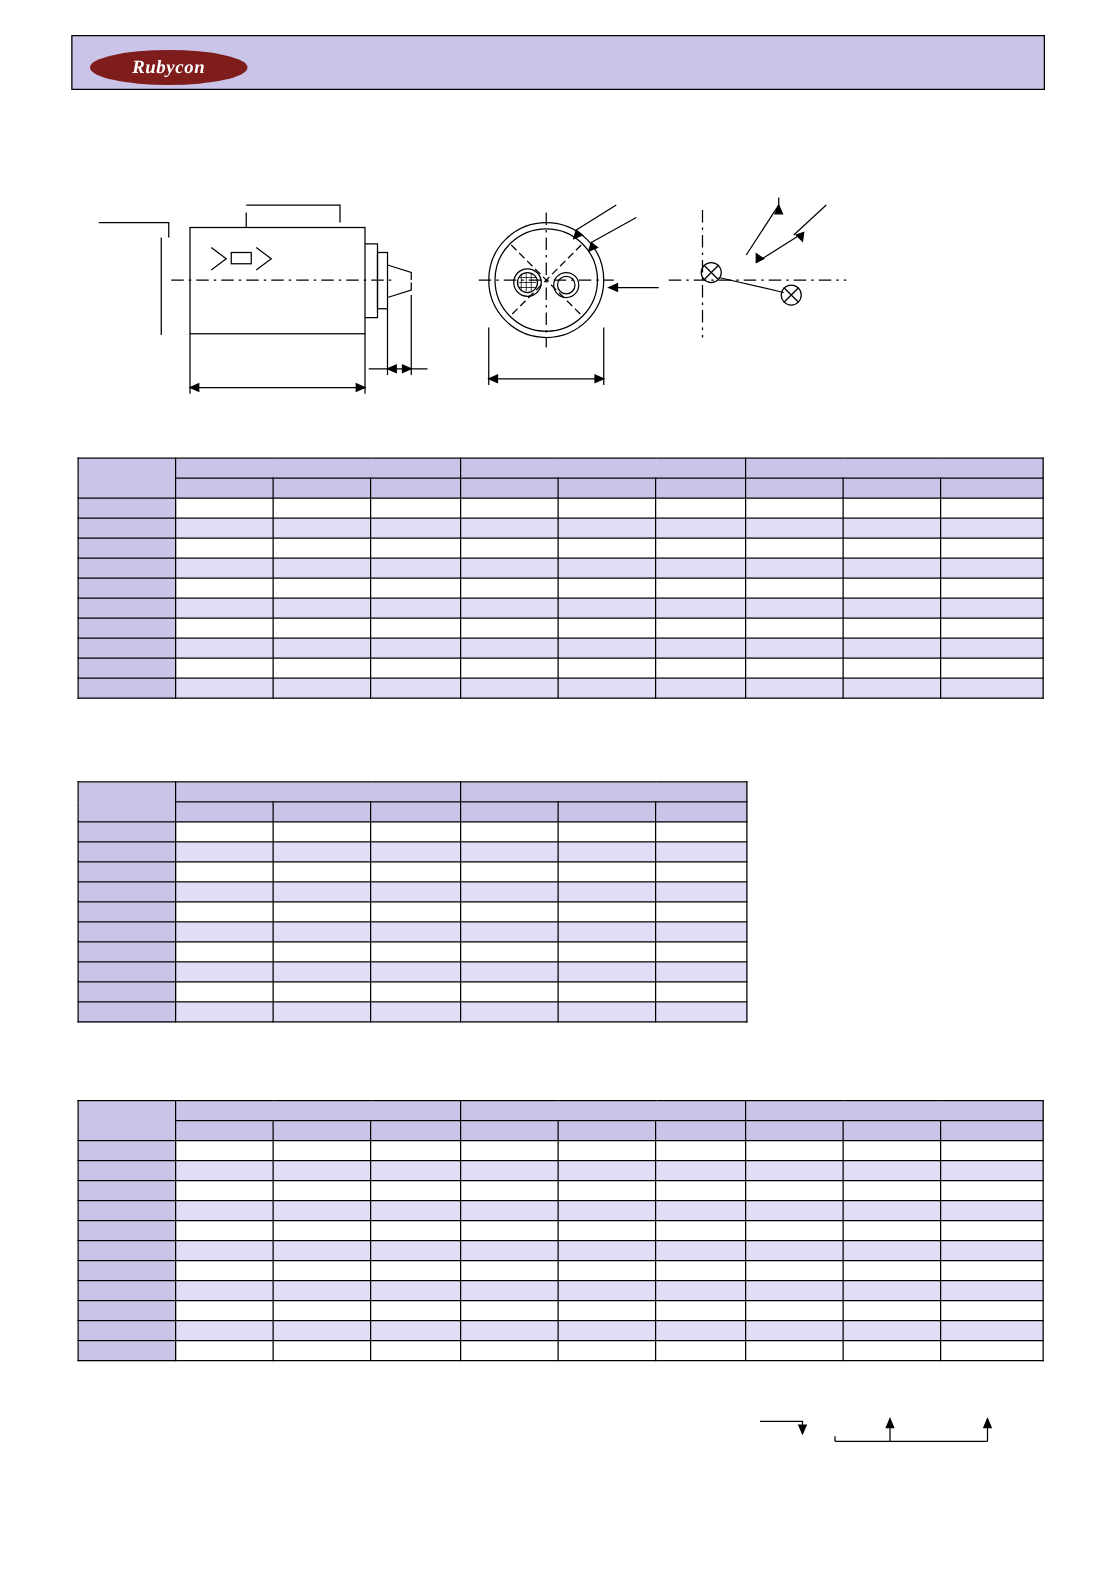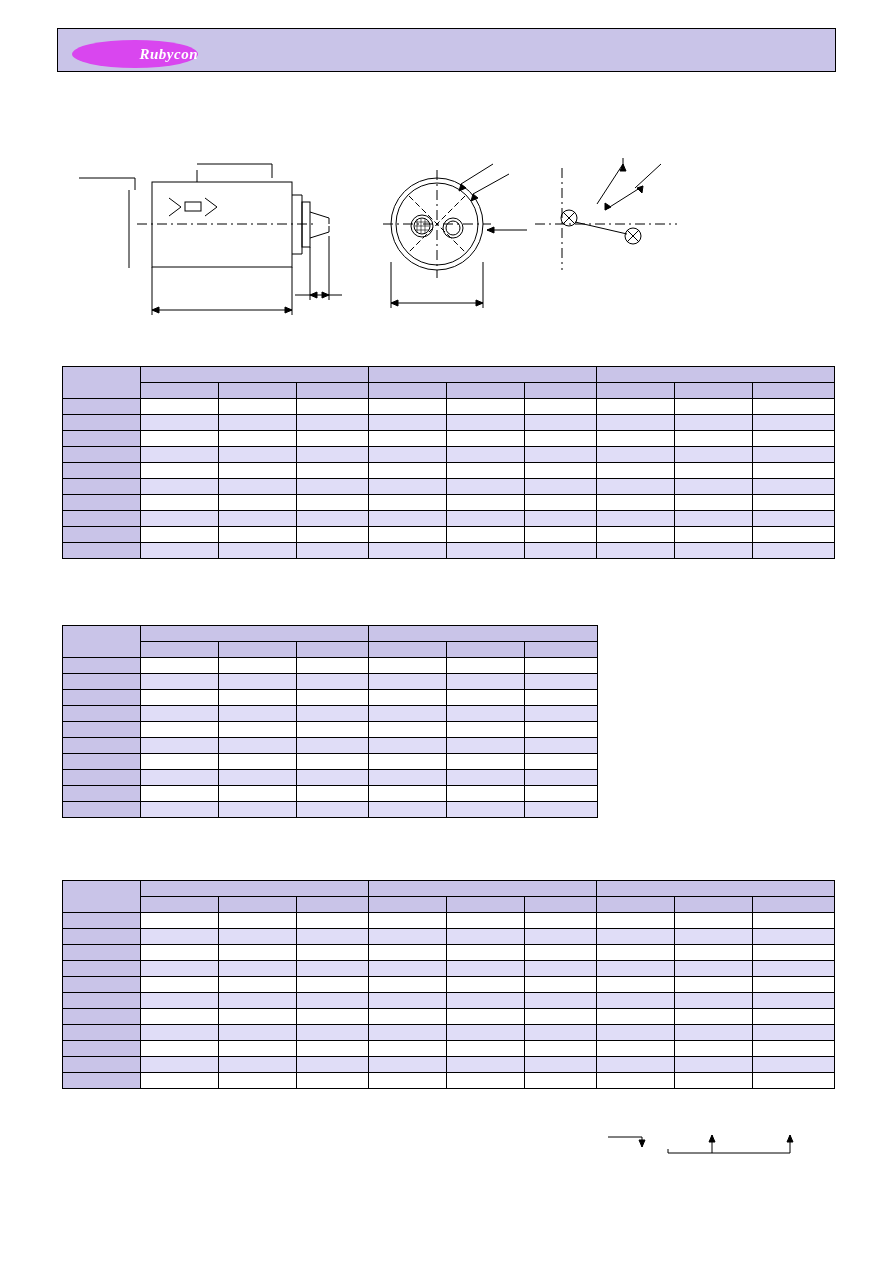--- a/index.html
+++ b/index.html
@@ -27,25 +27,25 @@
     background: #c9c4e8;
     border: 1px solid #000000;
     box-sizing: border-box;
   }
   .logo-ellipse {
     position: absolute;
     left: 72px;
     top: 40px;
     width: 126px;
     height: 28px;
-    background: #d946ef;
+    background: #7f1d1d;
     border-radius: 50%;
     display: flex;
     align-items: center;
-    justify-content: flex-end;
+    justify-content: center;
   }
   .logo-text {
     color: #ffffff;
     font-family: "Liberation Serif", serif;
     font-style: italic;
     font-weight: bold;
     font-size: 15px;
     letter-spacing: 0.5px;
   }
 

